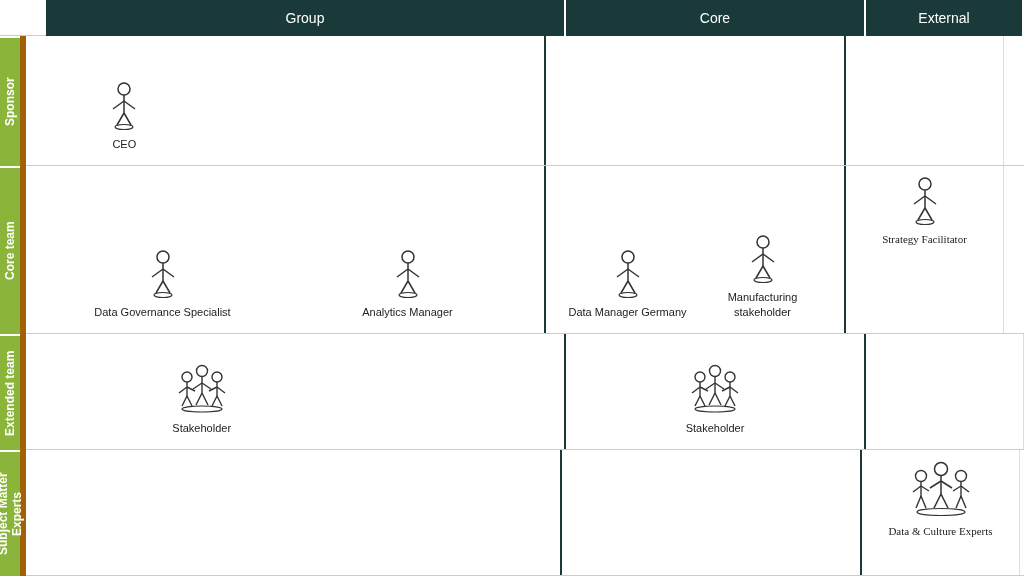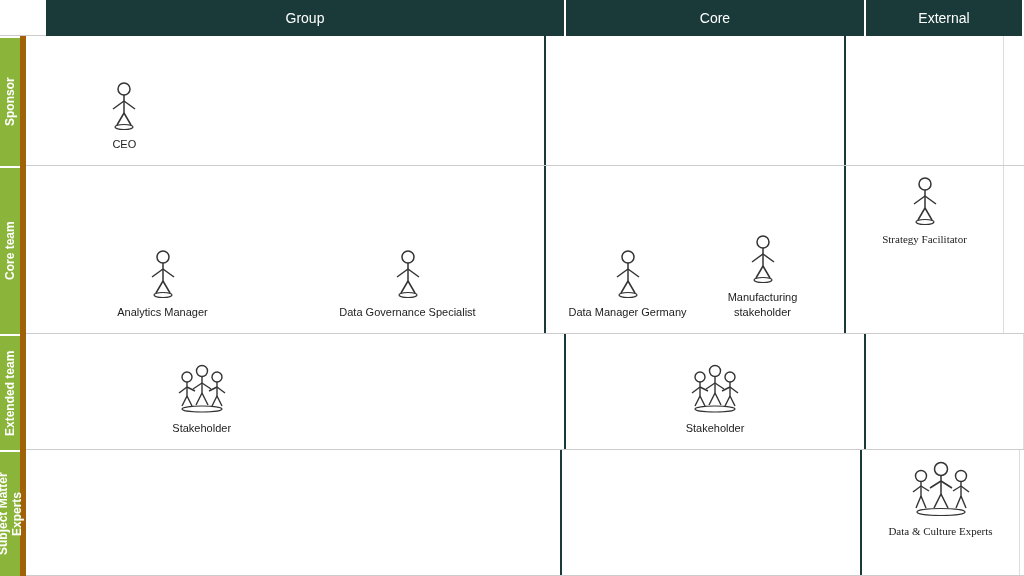--- a/index.html
+++ b/index.html
@@ -214,34 +214,34 @@
             <div class="person-item">
               <svg class="person-icon" viewBox="0 0 46 54" fill="none" xmlns="http://www.w3.org/2000/svg">
                 <circle cx="23" cy="10" r="6" stroke="#333" stroke-width="1.5" fill="none"></circle>
                 <line x1="23" y1="16" x2="23" y2="34" stroke="#333" stroke-width="1.5"></line>
                 <line x1="23" y1="22" x2="12" y2="30" stroke="#333" stroke-width="1.5"></line>
                 <line x1="23" y1="22" x2="34" y2="30" stroke="#333" stroke-width="1.5"></line>
                 <line x1="23" y1="34" x2="16" y2="46" stroke="#333" stroke-width="1.5"></line>
                 <line x1="23" y1="34" x2="30" y2="46" stroke="#333" stroke-width="1.5"></line>
                 <ellipse cx="23" cy="48" rx="9" ry="2.5" stroke="#333" stroke-width="1.2" fill="none"></ellipse>
               </svg>
+              <span class="person-label">Data Governance Specialist</span>
+            </div>
+
+            <div class="person-item">
+              <svg class="person-icon" viewBox="0 0 46 54" fill="none" xmlns="http://www.w3.org/2000/svg">
+                <circle cx="23" cy="10" r="6" stroke="#333" stroke-width="1.5" fill="none"></circle>
+                <line x1="23" y1="16" x2="23" y2="34" stroke="#333" stroke-width="1.5"></line>
+                <line x1="23" y1="22" x2="12" y2="30" stroke="#333" stroke-width="1.5"></line>
+                <line x1="23" y1="22" x2="34" y2="30" stroke="#333" stroke-width="1.5"></line>
+                <line x1="23" y1="34" x2="16" y2="46" stroke="#333" stroke-width="1.5"></line>
+                <line x1="23" y1="34" x2="30" y2="46" stroke="#333" stroke-width="1.5"></line>
+                <ellipse cx="23" cy="48" rx="9" ry="2.5" stroke="#333" stroke-width="1.2" fill="none"></ellipse>
+              </svg>
               <span class="person-label">Analytics Manager</span>
-            </div>
-
-            <div class="person-item">
-              <svg class="person-icon" viewBox="0 0 46 54" fill="none" xmlns="http://www.w3.org/2000/svg">
-                <circle cx="23" cy="10" r="6" stroke="#333" stroke-width="1.5" fill="none"></circle>
-                <line x1="23" y1="16" x2="23" y2="34" stroke="#333" stroke-width="1.5"></line>
-                <line x1="23" y1="22" x2="12" y2="30" stroke="#333" stroke-width="1.5"></line>
-                <line x1="23" y1="22" x2="34" y2="30" stroke="#333" stroke-width="1.5"></line>
-                <line x1="23" y1="34" x2="16" y2="46" stroke="#333" stroke-width="1.5"></line>
-                <line x1="23" y1="34" x2="30" y2="46" stroke="#333" stroke-width="1.5"></line>
-                <ellipse cx="23" cy="48" rx="9" ry="2.5" stroke="#333" stroke-width="1.2" fill="none"></ellipse>
-              </svg>
-              <span class="person-label">Data Governance Specialist</span>
             </div>
           </div>
         </div>
         <div class="grid-cell cell-local">
           <div class="cell-group-inner">
 
             <div class="person-item">
               <svg class="person-icon" viewBox="0 0 46 54" fill="none" xmlns="http://www.w3.org/2000/svg">
                 <circle cx="23" cy="10" r="6" stroke="#333" stroke-width="1.5" fill="none"></circle>
                 <line x1="23" y1="16" x2="23" y2="34" stroke="#333" stroke-width="1.5"></line>

